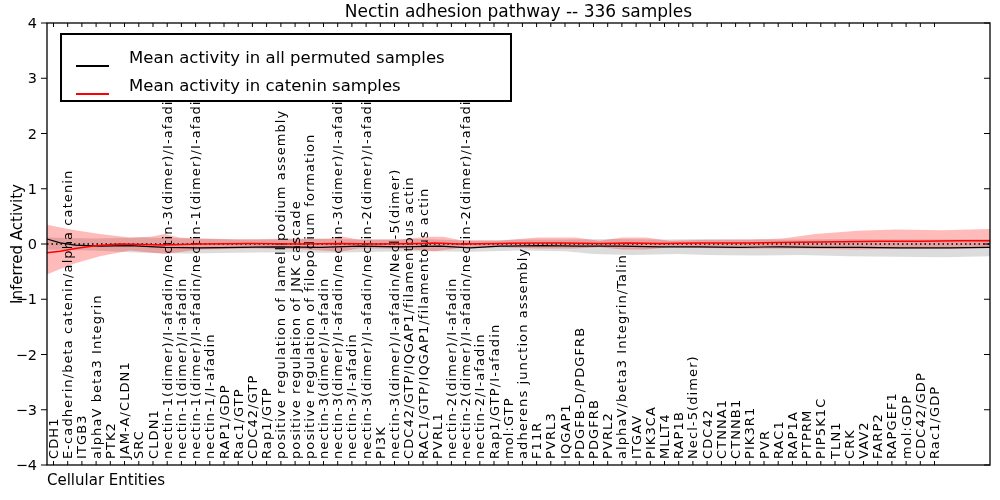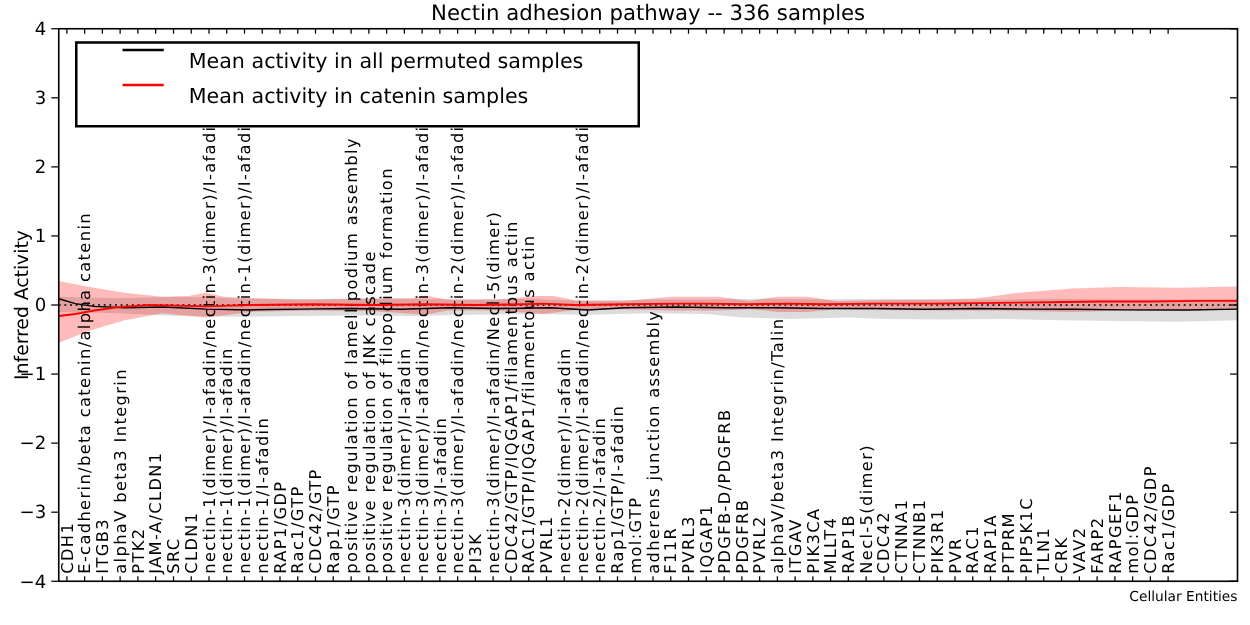--- a/index.html
+++ b/index.html
@@ -15,28 +15,28 @@
     position:absolute;left:47px;top:1px;width:943px;
     text-align:center;font-size:17px;color:#000;
   }
   .y-label{
     position:absolute;left:-58px;top:235px;width:150px;height:18px;
     text-align:center;transform:rotate(-90deg);
     font-size:15px;color:#000;
   }
   .x-label{
     position:absolute;left:47px;top:471px;width:943px;
-    text-align:right;font-size:11px;color:#000;
+    text-align:left;font-size:15px;color:#000;
   }
   .legend{
     position:absolute;left:60px;top:33px;width:452px;
     background:#ffffff;border:2px solid #000;
     box-sizing:border-box;padding:4px 0 5px 0;
   }
-  .legend-row{display:flex;align-items:flex-start;height:28px;margin-left:22px;}
+  .legend-row{display:flex;align-items:flex-end;height:28px;}
   .legend-swatch{
     display:inline-block;width:33px;height:0;
     border-top:2px solid #000;margin-left:14px;flex:0 0 auto;
   }
   .legend-text{font-size:16.5px;color:#000;margin-left:20px;white-space:nowrap;}
 </style>
 </head>
 <body>
 
 <div class="figure">

